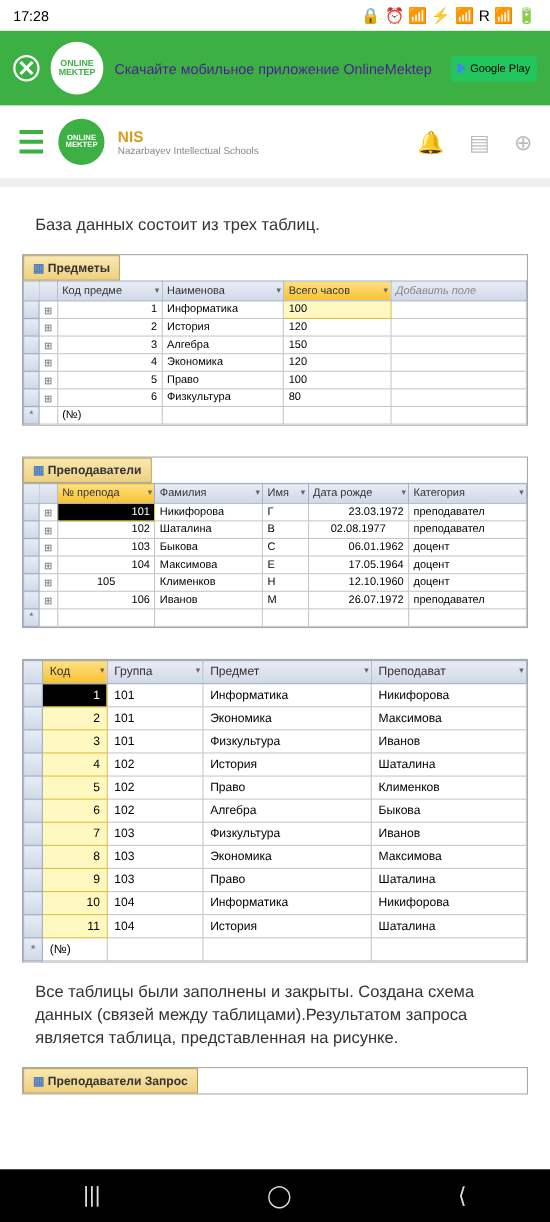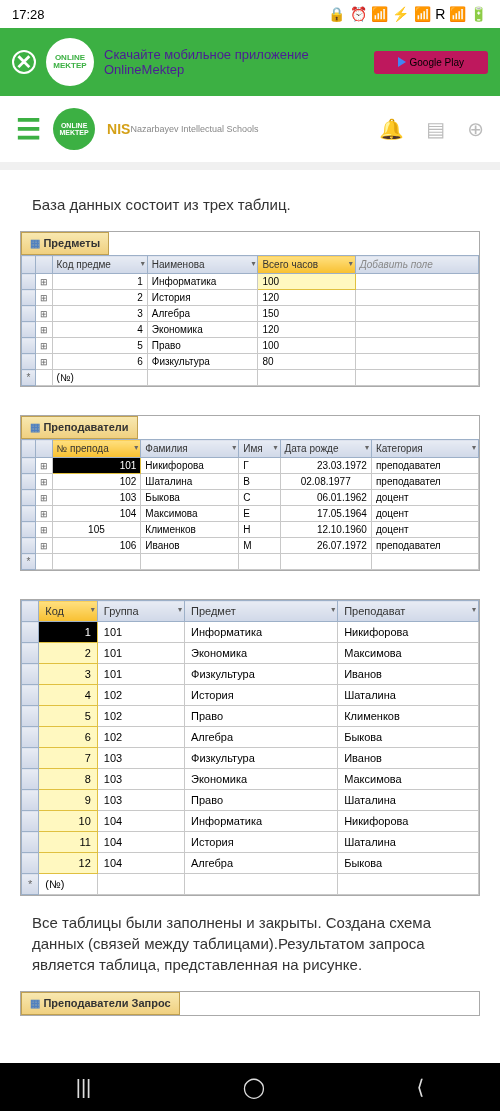--- a/index.html
+++ b/index.html
@@ -3,26 +3,26 @@
 <meta charset="utf-8">
 <style>
 *{margin:0;padding:0;box-sizing:border-box;font-family:Arial,sans-serif}
 body{width:500px;height:1111px;background:#fff;overflow:hidden}
 .status-bar{height:28px;background:#fff;display:flex;justify-content:space-between;align-items:center;padding:0 12px;font-size:13px;font-weight:500}
 .status-icons{display:flex;gap:4px;align-items:center;font-size:14px}
 .banner{background:#3cb043;display:flex;align-items:center;padding:10px 12px;gap:10px}
 .close-x{color:#fff;font-size:20px;border:2px solid #fff;border-radius:50%;width:24px;height:24px;display:flex;align-items:center;justify-content:center;font-weight:bold}
 .logo-circle{width:48px;height:48px;background:#fff;border-radius:50%;display:flex;align-items:center;justify-content:center;color:#3cb043;font-size:8px;font-weight:bold;text-align:center;line-height:1}
 .banner-text{color:#4c1d95;font-size:13px;flex:1}
-.gplay{background:#be185d;padding:6px 24px;border-radius:3px;display:flex;align-items:center;gap:4px;font-size:10px}
+.gplay{background:#22c55e;padding:6px 6px;border-radius:3px;display:flex;align-items:center;gap:4px;font-size:10px}
 .gplay-tri{width:0;height:0;border-left:8px solid;border-top:5px solid transparent;border-bottom:5px solid transparent;border-left-color:#4285f4}
 .app-header{display:flex;align-items:center;padding:12px 16px;gap:12px;background:#fff}
 .menu-icon{color:#3cb043;font-size:28px;font-weight:bold}
 .logo-sm{width:42px;height:42px;background:#3cb043;border-radius:50%;display:flex;align-items:center;justify-content:center;color:#fff;font-size:7px;font-weight:bold;text-align:center;line-height:1}
-.nis{font-size:9px;color:#888;display:flex;flex-direction:row;align-items:center}
+.nis{font-size:9px;color:#888;display:flex;flex-direction:column;align-items:flex-start}
 .nis-top{color:#d4a017;font-size:14px;font-weight:bold}
 .hdr-icons{margin-left:auto;display:flex;gap:22px;color:#bbb;font-size:20px}
 .content{padding:8px 20px}
 .p-text{font-size:15px;color:#333;line-height:1.4;margin:16px 12px}
 .db-table{margin-bottom:8px;font-size:11px;border:1px solid #aaa}
 .tbl-tab{background:linear-gradient(#f8e8b0,#f0d080);padding:4px 8px;font-weight:bold;color:#333;border:1px solid #c0a050;display:inline-block;font-size:11px}
 .tbl-tab::before{content:"▦ ";color:#5080c0}
 table{border-collapse:collapse;width:100%}
 th{background:linear-gradient(#e8ecf4,#d0d8e8);border:1px solid #9db0c8;padding:3px 4px;font-weight:normal;color:#333;font-size:10px;text-align:left;position:relative}
 th::after{content:"▾";font-size:8px;position:absolute;right:2px;color:#666}
@@ -319,27 +319,20 @@
             <td>Информатика</td>
             <td>Никифорова</td>
           </tr>
           <tr>
             <td class="rowh"></td>
             <td class="sel" style="text-align:right">11</td>
             <td>104</td>
             <td>История</td>
             <td>Шаталина</td>
           </tr>
-          <tr>
-            <td class="rowh"></td>
-            <td class="sel" style="text-align:right">12</td>
-            <td>104</td>
-            <td>Алгебра</td>
-            <td>Быкова</td>
-          </tr>
         </tbody>
       <tbody>
           <tr>
             <td class="rowh">*</td>
             <td>(№)</td>
             <td></td>
             <td></td>
             <td></td>
           </tr>
     </tbody>

